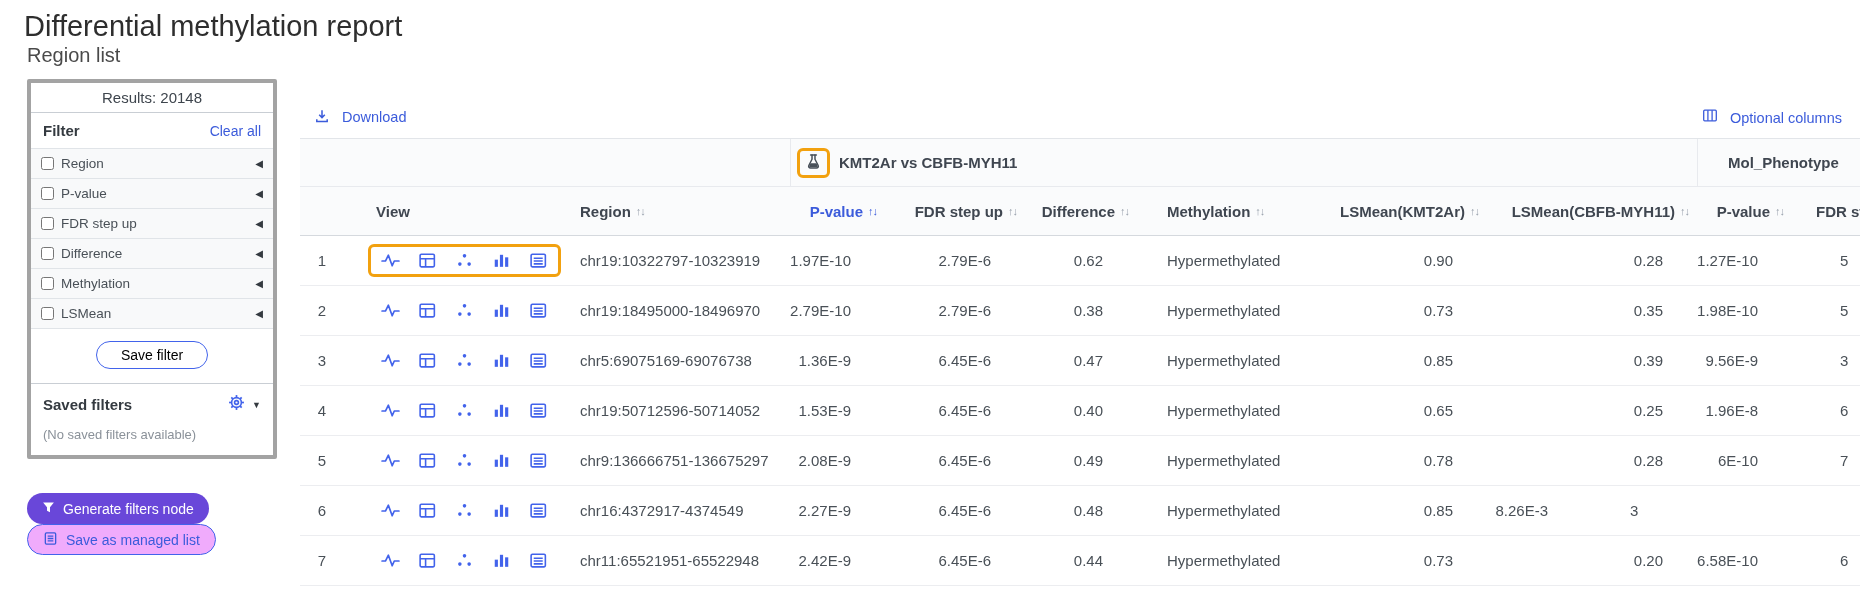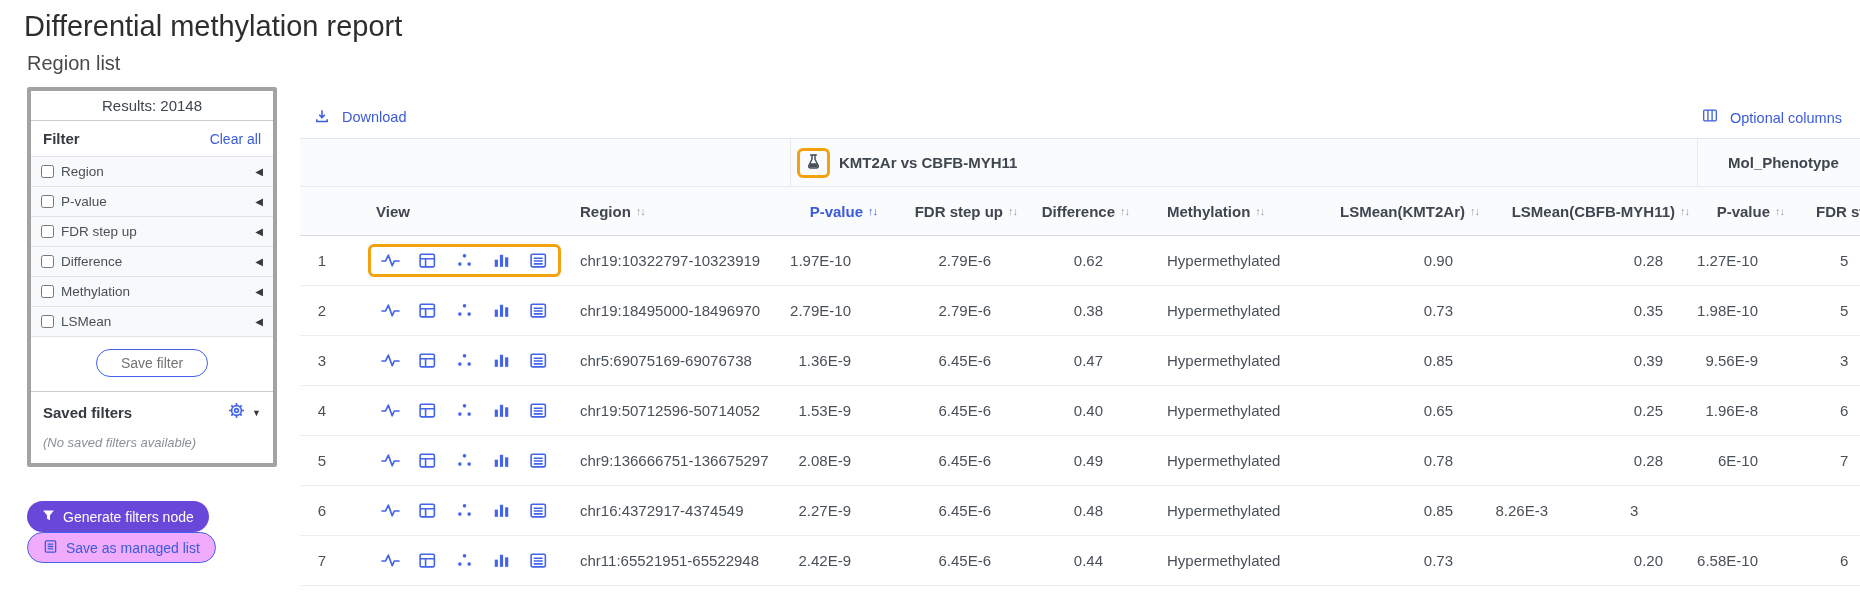--- a/index.html
+++ b/index.html
@@ -1,39 +1,39 @@
 <!DOCTYPE html>
 <html><head>
 <meta charset="utf-8">
 <style>
   *{box-sizing:border-box;margin:0;padding:0}
   html,body{width:1860px;height:597px;overflow:hidden;background:#ffffff;
     font-family:"Liberation Sans",sans-serif;color:#495057}
   .title{position:absolute;left:24px;top:10px;font-size:29px;font-weight:500;color:#2e2e2e}
 
   
-  .sidebar{position:absolute;left:27px;top:52px;width:250px}
+  .sidebar{position:absolute;left:27px;top:44px;width:250px}
   .sidebar-title{font-size:20px;color:#4a4a4a;margin-bottom:12px;font-weight:400}
   .panel{border:4px solid #a3a3a3;border-radius:2px;background:#fff}
   .panel-header{height:30px;display:flex;align-items:center;justify-content:center;
     font-size:15px;color:#3e454d;border-bottom:1px solid #c9ced4}
   .filter-head{display:flex;align-items:center;justify-content:space-between;padding:9px 12px}
   .bold{font-weight:700;font-size:15px;color:#343a40}
   .link{color:#3b5bdb;cursor:pointer;text-decoration:none;font-size:14px}
   .filter-item{display:flex;align-items:center;height:30px;padding:0 10px;background:#f8f9fa;
     border-top:1px solid #e0e4e8;font-size:13.5px;color:#495057;gap:7px;cursor:pointer}
   .filter-item input{width:13px;height:13px;margin:0}
   .tri{margin-left:auto;font-size:10px;color:#343a40}
   .save-row{display:flex;justify-content:center;padding:12px 0 14px;border-top:1px solid #e0e4e8}
-  .pill-outline{border:1.5px solid #4263eb;background:#fff;color:#737373;border-radius:16px;
+  .pill-outline{border:1.5px solid #4263eb;background:#fff;color:#000000;border-radius:16px;
     padding:5px 24px;font-size:14px;font-family:inherit;cursor:pointer}
   .saved-head{display:flex;align-items:center;border-top:1px solid #c9ced4;padding:10px 12px 8px}
   .saved-icons{margin-left:auto;display:flex;align-items:center;gap:7px;cursor:pointer}
   .caret{font-size:9px;color:#343a40}
-  .empty-msg{font-style:italic;color:#8a9199;font-size:13px;padding:4px 12px 13px}
+  .empty-msg{color:#8a9199;font-size:13px;padding:4px 12px 13px}
   .side-btn{display:flex;align-items:center;gap:8px;height:31px;border-radius:16px;
     font-size:14px;padding:0 15px;cursor:pointer;font-family:inherit}
   .btn-solid{background:#6947d9;border:none;color:#fff;margin-top:34px}
   .btn-outline{background:#f0abfc;border:1.5px solid #4263eb;color:#3b5bdb;}
 
   
   .main{position:absolute;left:300px;top:96px;width:1560px;height:501px;overflow:hidden}
   .toolbar{position:relative;height:42px;display:flex;align-items:center;padding-left:14px}
   .toolbar .link{display:inline-flex;align-items:center;gap:12px;font-size:14.5px}
   .opt-cols{position:absolute;right:18px;top:50%;transform:translateY(-50%)}

